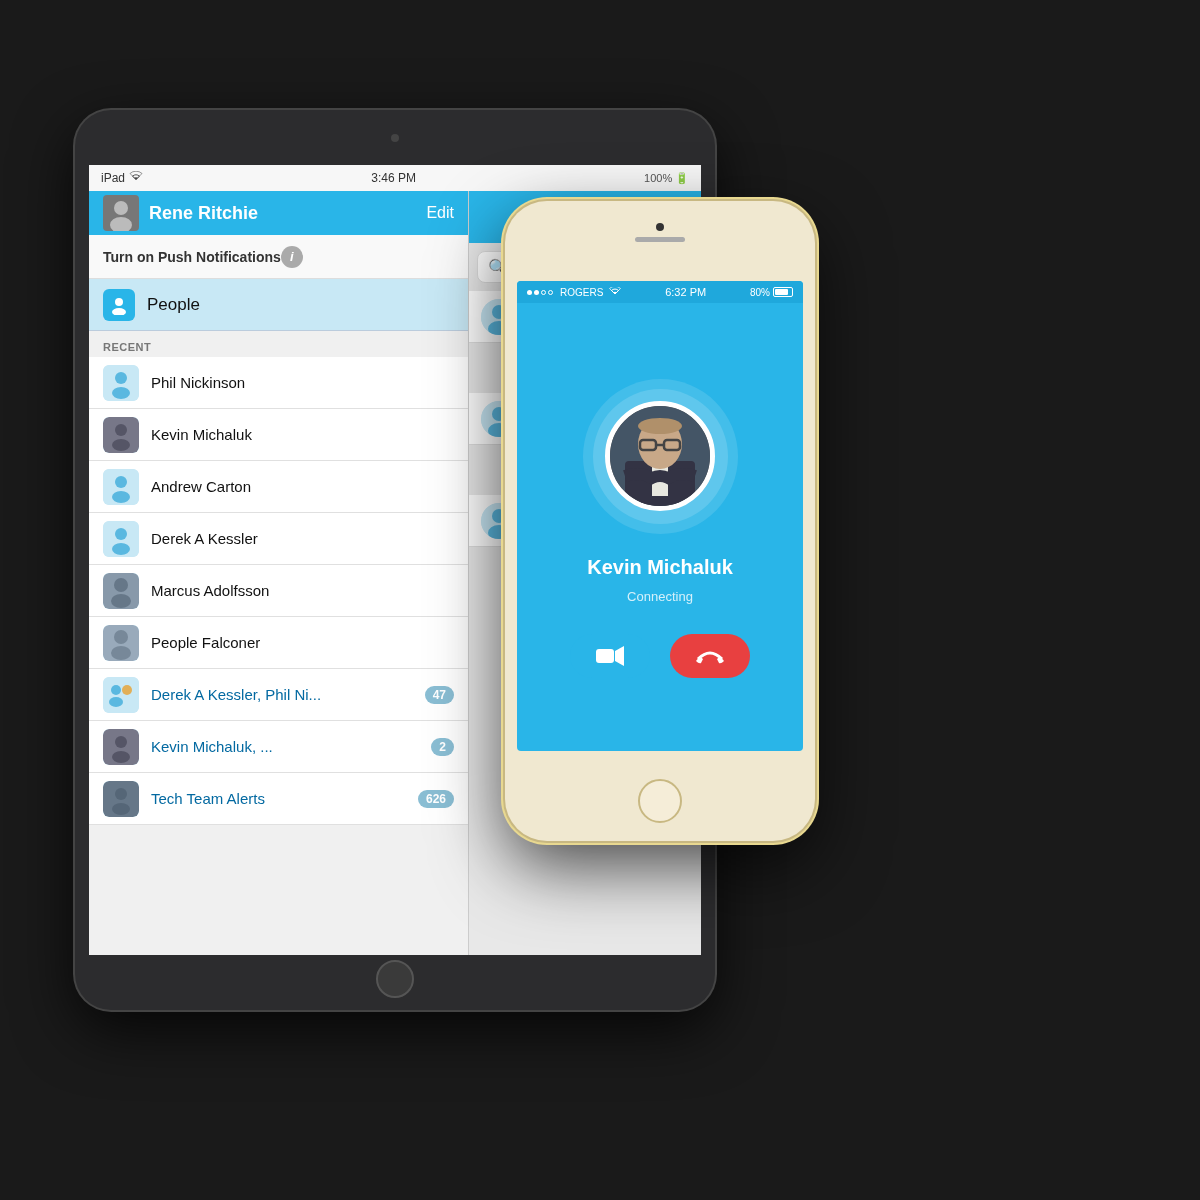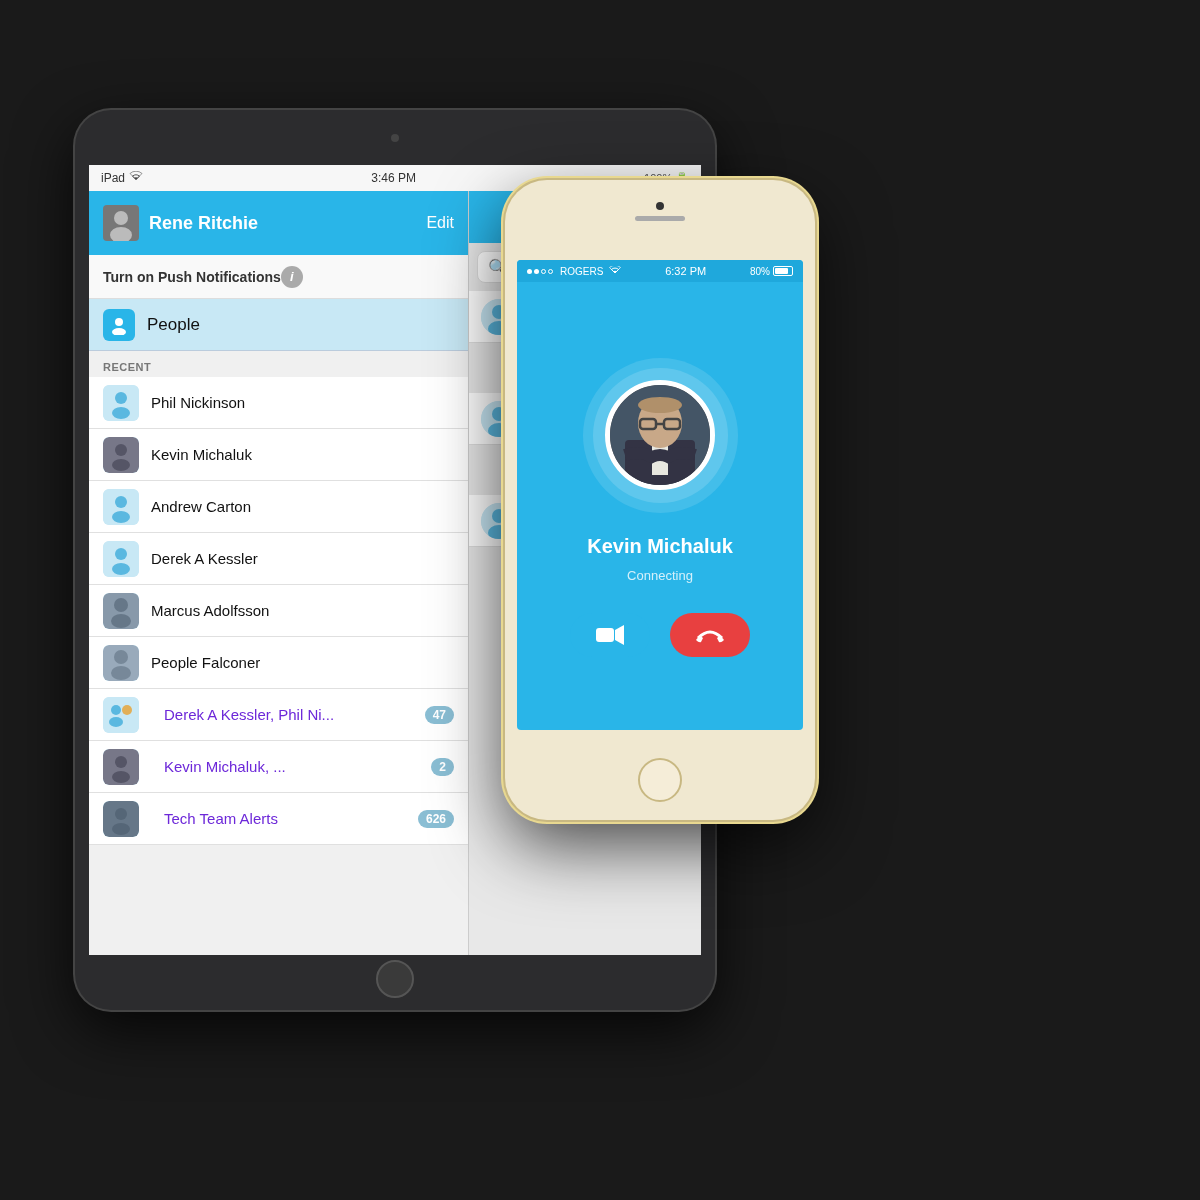--- a/index.html
+++ b/index.html
@@ -75,21 +75,21 @@
       width: 380px;
       background: #f0f0f0;
       display: flex;
       flex-direction: column;
       border-right: 1px solid #ccc;
       flex-shrink: 0;
     }
 
     .ipad-header {
       background: #29b5e8;
-      height: 64px;
+      height: 44px;
       display: flex;
       align-items: center;
       padding: 8px 14px;
       justify-content: space-between;
       flex-shrink: 0;
     }
 
     .ipad-header-left {
       display: flex;
       align-items: center;
@@ -193,22 +193,21 @@
       height: 52px;
       display: flex;
       align-items: center;
       padding: 0 14px;
       gap: 12px;
       border-bottom: 1px solid #e0e0e0;
       background: white;
     }
 
     .contact-item.orange-text .contact-name {
-      color: #6d28d9;
-      margin-left: 13px;
+      color: #0369a1;
     }
 
     .contact-avatar {
       width: 36px;
       height: 36px;
       border-radius: 6px;
       background: #c8e8f5;
       overflow: hidden;
       display: flex;
       align-items: center;
@@ -308,21 +307,21 @@
 
     .right-contact-name {
       font-size: 15px;
       color: #111;
     }
 
     
     .iphone-outer {
       position: absolute;
       left: 430px;
-      top: 70px;
+      top: 91px;
       width: 310px;
       height: 640px;
       background: #f0e8d0;
       border-radius: 42px;
       box-shadow: 0 0 0 2px #c8b882, 0 0 0 4px #e8d890, 0 25px 70px rgba(0,0,0,0.7);
       overflow: hidden;
       z-index: 10;
     }
 
     .iphone-screen {

